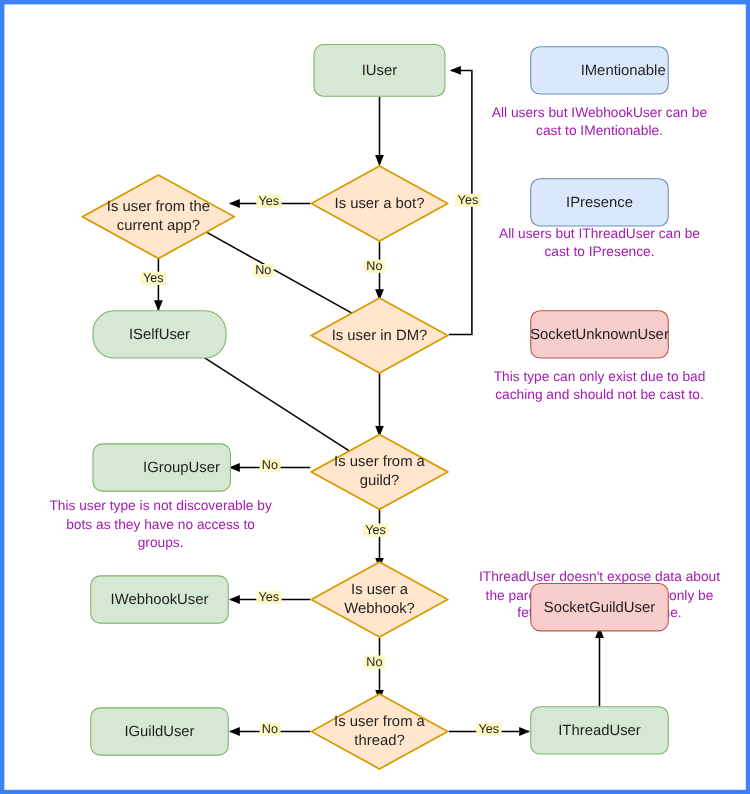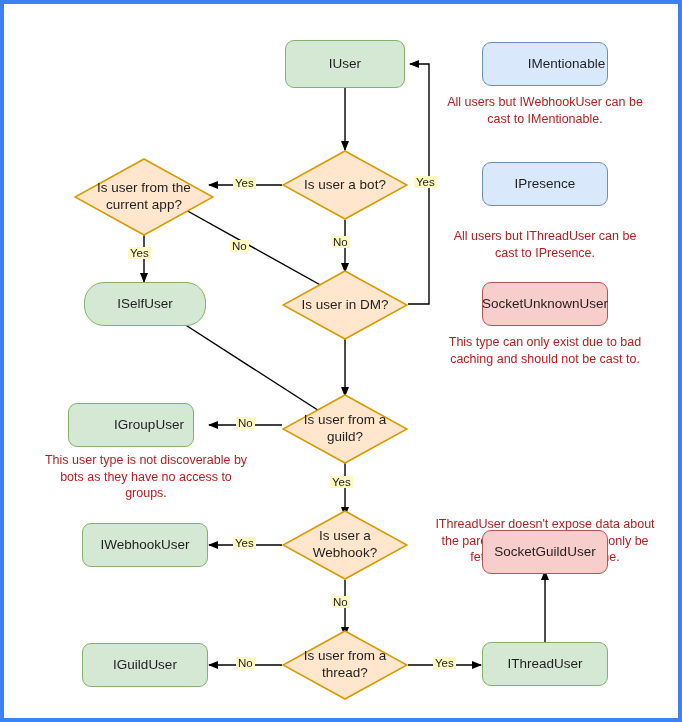--- a/index.html
+++ b/index.html
@@ -37,21 +37,21 @@
     z-index:0;
   }
   .diamond .dlabel{
     position:relative;z-index:1;
     padding:0 14px;
   }
   .note{
     position:absolute;
     text-align:center;
     font-size:12.5px;
-    color:#b91c1c;
+    color:#a21caf;
     line-height:1.32;
     z-index:2;
   }
   svg.edges{
     position:absolute;left:0;top:0;width:682px;height:722px;
     z-index:1;pointer-events:none;
   }
   .elabel{
     position:absolute;
     font-size:11.5px;
@@ -136,21 +136,21 @@
     <span class="dlabel">Is user in DM?</span>
   </div>
 
   <div class="node diamond" style="left:278px;top:390px;width:126px;height:70px;">
     <svg class="dshape" viewBox="0 0 126 70" preserveAspectRatio="none">
       <polygon points="63,1 125,35 63,69 1,35" fill="#ffe6cc" stroke="#d79b00" stroke-width="1.6"></polygon>
     </svg>
     <span class="dlabel">Is user from a guild?</span>
   </div>
 
-  <div class="node rect green" style="left:64px;top:399px;width:126px;height:44px;padding-left:36px;">
+  <div class="node rect green" style="left:80px;top:399px;width:126px;height:44px;padding-left:36px;">
     <span>IGroupUser</span>
   </div>
 
   <div class="node rect green" style="left:78px;top:519px;width:126px;height:44px;">
     <span>IWebhookUser</span>
   </div>
 
   <div class="node diamond" style="left:278px;top:506px;width:126px;height:70px;">
     <svg class="dshape" viewBox="0 0 126 70" preserveAspectRatio="none">
       <polygon points="63,1 125,35 63,69 1,35" fill="#ffe6cc" stroke="#d79b00" stroke-width="1.6"></polygon>
@@ -186,21 +186,21 @@
   </div>
 
   <div class="node rect red" style="left:478px;top:526px;width:126px;height:44px;">
     <span>SocketGuildUser</span>
   </div>
 
   <div class="note" style="left:440px;top:90px;width:202px;">
     <span>All users but IWebhookUser can be cast to IMentionable.</span>
   </div>
 
-  <div class="note" style="left:440px;top:224px;width:202px;">
+  <div class="note" style="left:440px;top:200px;width:202px;">
     <span>All users but IThreadUser can be cast to IPresence.</span>
   </div>
 
   <div class="note" style="left:436px;top:330px;width:210px;">
     <span>This type can only exist due to bad caching and should not be cast to.</span>
   </div>
 
   <div class="note" style="left:38px;top:448px;width:208px;">
     <span>This user type is not discoverable by bots as they have no access to groups.</span>
   </div>

